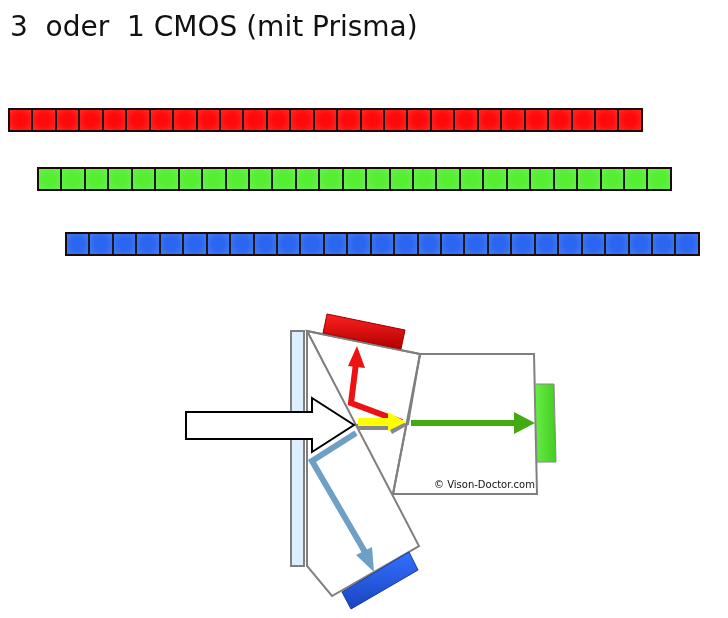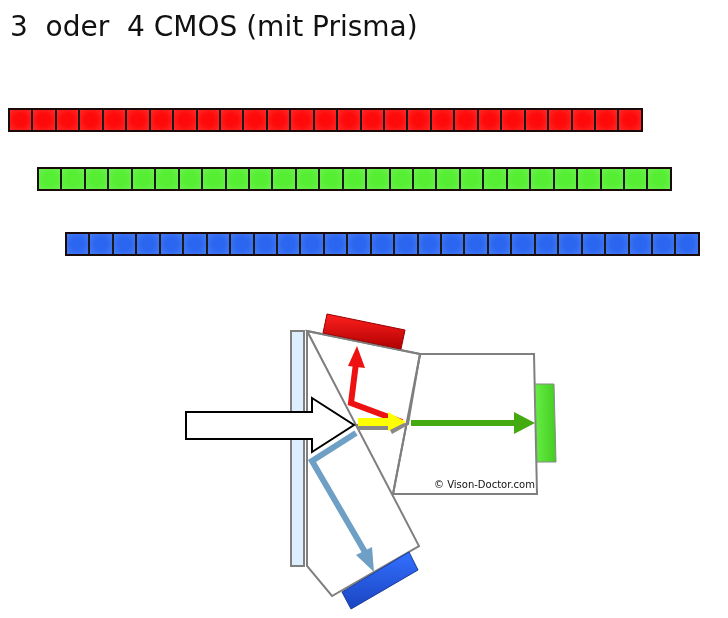--- a/index.html
+++ b/index.html
@@ -14,21 +14,21 @@
   .cell:last-child { border-right: none; }
   #row-red { left: 8px; top: 108px; width: 635px; }
   #row-green { left: 37px; top: 167px; width: 635px; }
   #row-blue { left: 65px; top: 232px; width: 635px; }
   svg#prism { position: absolute; left: 0; top: 0; }
   .copyright { font-family: "DejaVu Sans", sans-serif; font-size: 10px; fill: #111; }
 </style>
 </head>
 <body>
 
-<div class="title">3  oder  4 CMOS (mit Prisma)</div>
+<div class="title">3  oder  1 CMOS (mit Prisma)</div>
 
 <div class="sensor-row" id="row-red">
     <div class="cell" style="background: radial-gradient(circle, rgb(255, 10, 10) 40%, rgba(255, 10, 10, 0.867) 100%);"></div>
     <div class="cell" style="background: radial-gradient(circle, rgb(255, 10, 10) 40%, rgba(255, 10, 10, 0.867) 100%);"></div>
     <div class="cell" style="background: radial-gradient(circle, rgb(255, 10, 10) 40%, rgba(255, 10, 10, 0.867) 100%);"></div>
     <div class="cell" style="background: radial-gradient(circle, rgb(255, 10, 10) 40%, rgba(255, 10, 10, 0.867) 100%);"></div>
     <div class="cell" style="background: radial-gradient(circle, rgb(255, 10, 10) 40%, rgba(255, 10, 10, 0.867) 100%);"></div>
     <div class="cell" style="background: radial-gradient(circle, rgb(255, 10, 10) 40%, rgba(255, 10, 10, 0.867) 100%);"></div>
     <div class="cell" style="background: radial-gradient(circle, rgb(255, 10, 10) 40%, rgba(255, 10, 10, 0.867) 100%);"></div>
     <div class="cell" style="background: radial-gradient(circle, rgb(255, 10, 10) 40%, rgba(255, 10, 10, 0.867) 100%);"></div>

